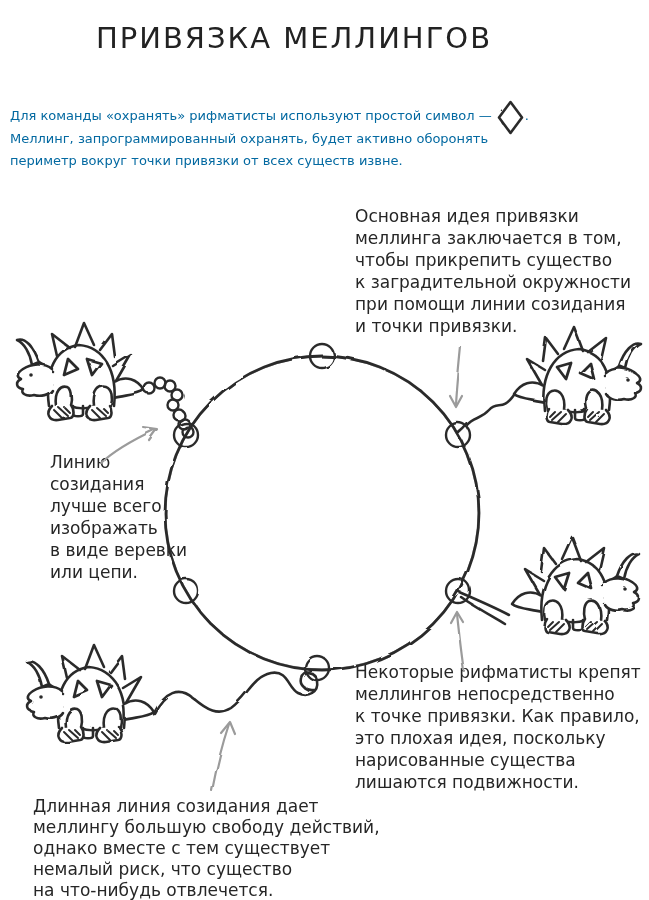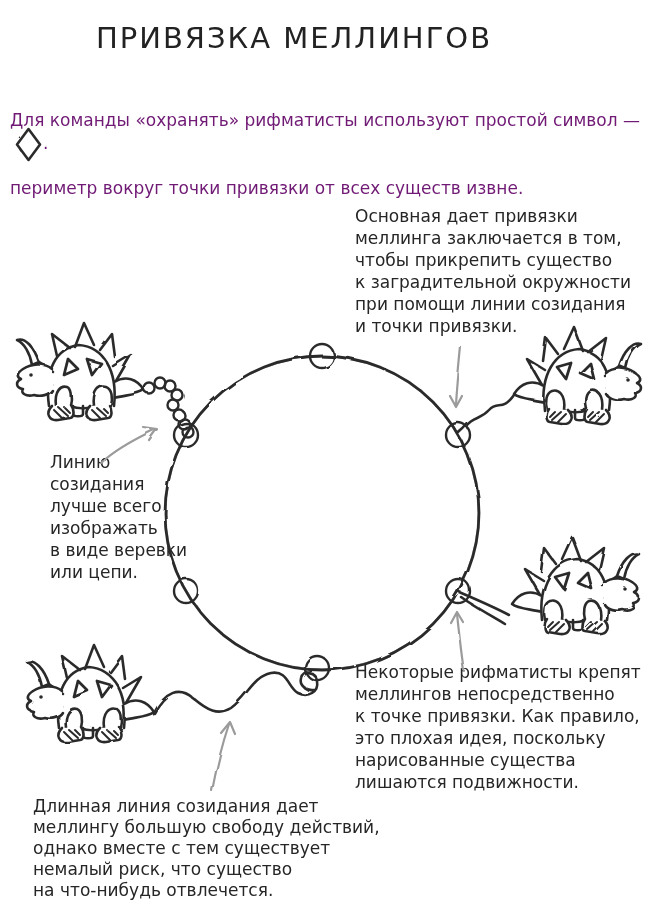--- a/index.html
+++ b/index.html
@@ -7,21 +7,21 @@
     width:649px;height:900px;position:relative;background:#ffffff;
     font-family:"DejaVu Sans","Liberation Sans",sans-serif;
     color:#2b2b2b;overflow:hidden;
   }
   .page-title{
     position:absolute;top:2px;left:0;width:588px;text-align:center;
     font-size:29px;font-weight:500;letter-spacing:2px;color:#222;
   }
   .intro{
     position:absolute;left:10px;top:92px;width:636px;
-    font-size:17px;line-height:22.5px;color:#701a75;
+    font-size:13px;line-height:22.5px;color:#0369a1;
   }
   .diamond{
     display:inline-block;width:27px;height:36px;
     vertical-align:middle;margin:-9px 1px -11px 5px;
   }
   .note{
     position:absolute;font-size:17px;line-height:22px;color:#262626;
     white-space:pre-line;
   }
   .note-top-right{left:355px;top:205px;}
@@ -37,24 +37,24 @@
 
 <p class="intro"><span>Для команды «охранять» рифматисты используют простой символ —</span><svg class="diamond" viewBox="0 0 27 36">
       <defs>
         <filter id="rough2" x="-15%" y="-15%" width="130%" height="130%">
           <feTurbulence type="fractalNoise" baseFrequency="0.12" numOctaves="2" seed="3" result="n"></feTurbulence>
           <feDisplacementMap in="SourceGraphic" in2="n" scale="2"></feDisplacementMap>
         </filter>
       </defs>
       <path d="M13.5,2 L25,17.5 L13.5,33 L2,17.5 Z" fill="none" stroke="#2c2c2c" stroke-width="2.6" stroke-linejoin="round" filter="url(#rough2)"></path>
     </svg><span>.</span><br>
-<br>
+<span>Меллинг, запрограммированный охранять, будет активно оборонять</span><br>
 <span>периметр вокруг точки привязки от всех существ извне.</span></p>
 
-<div class="note note-top-right">Основная дает привязки
+<div class="note note-top-right">Основная идея привязки
 меллинга заключается в том,
 чтобы прикрепить существо
 к заградительной окружности
 при помощи линии созидания
 и точки привязки.</div>
 <div class="note note-left">Линию
 созидания
 лучше всего
 изображать
 в виде веревки

